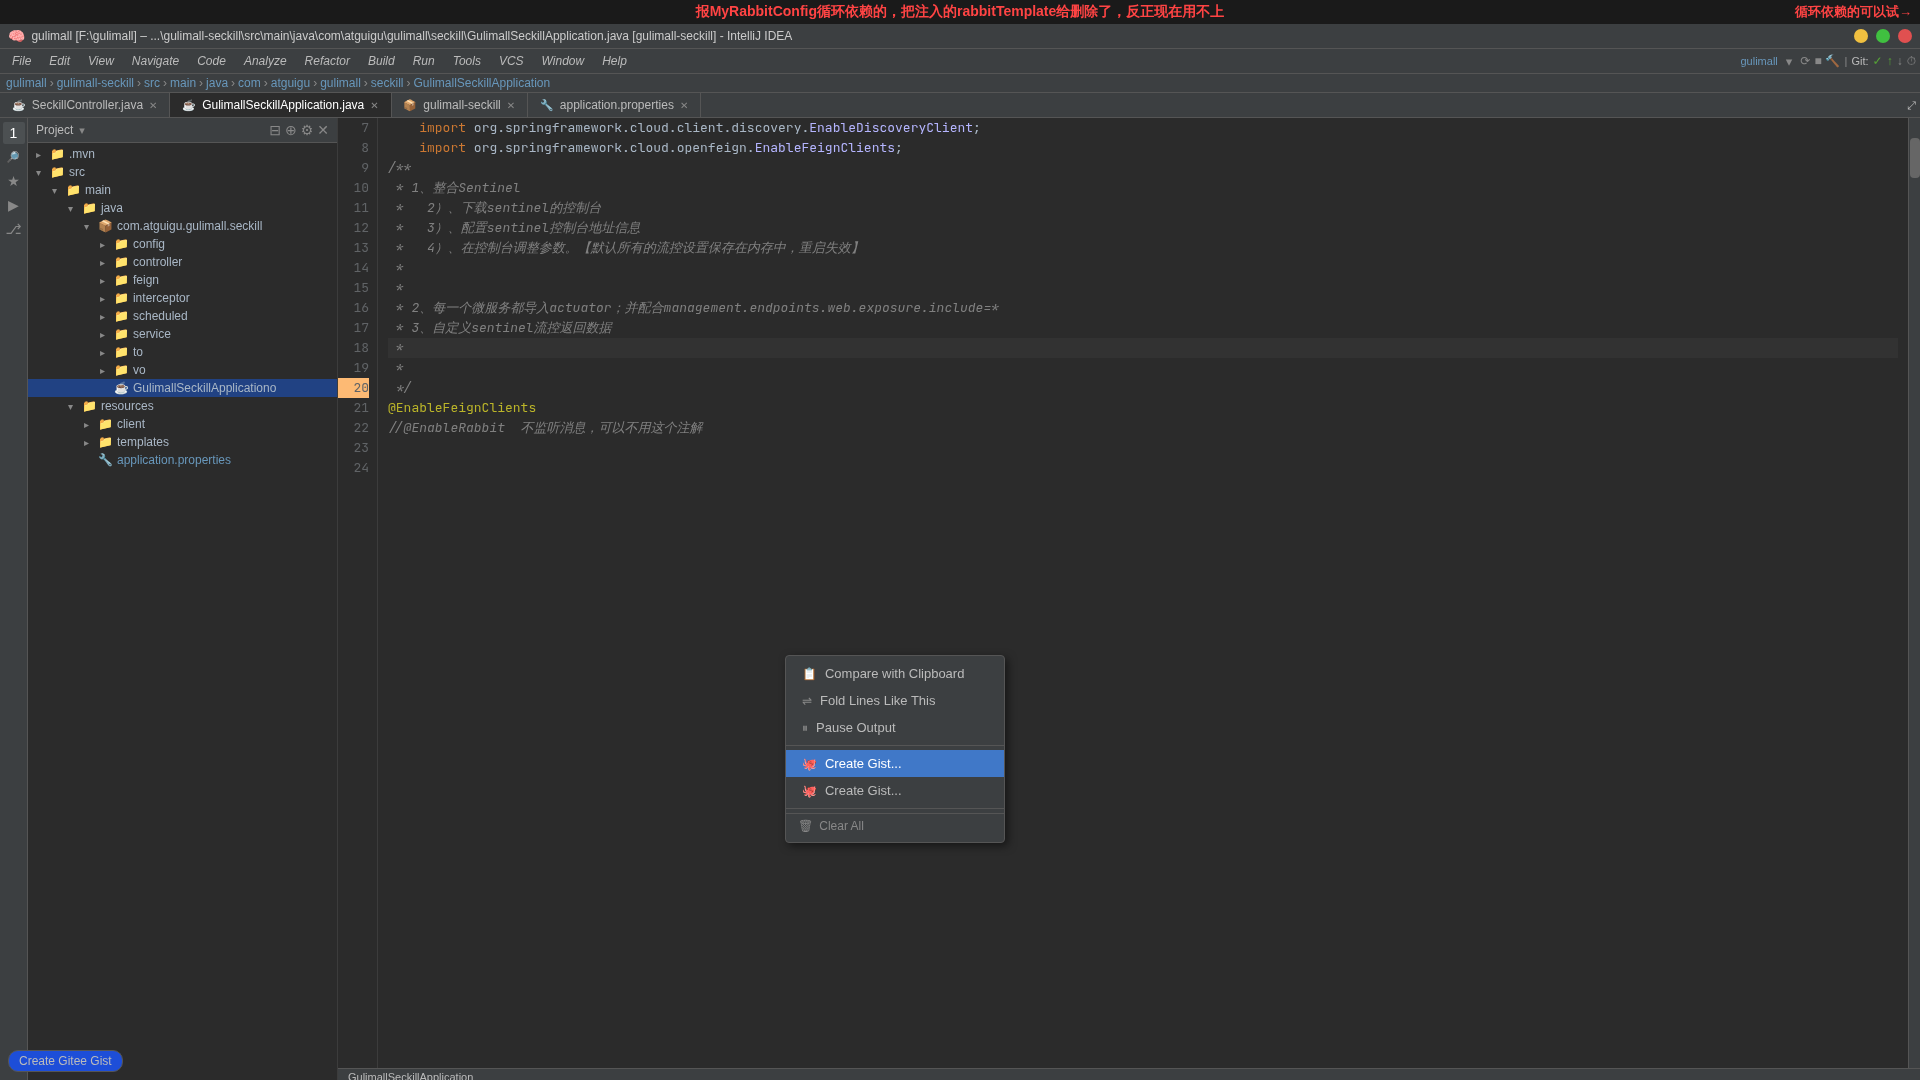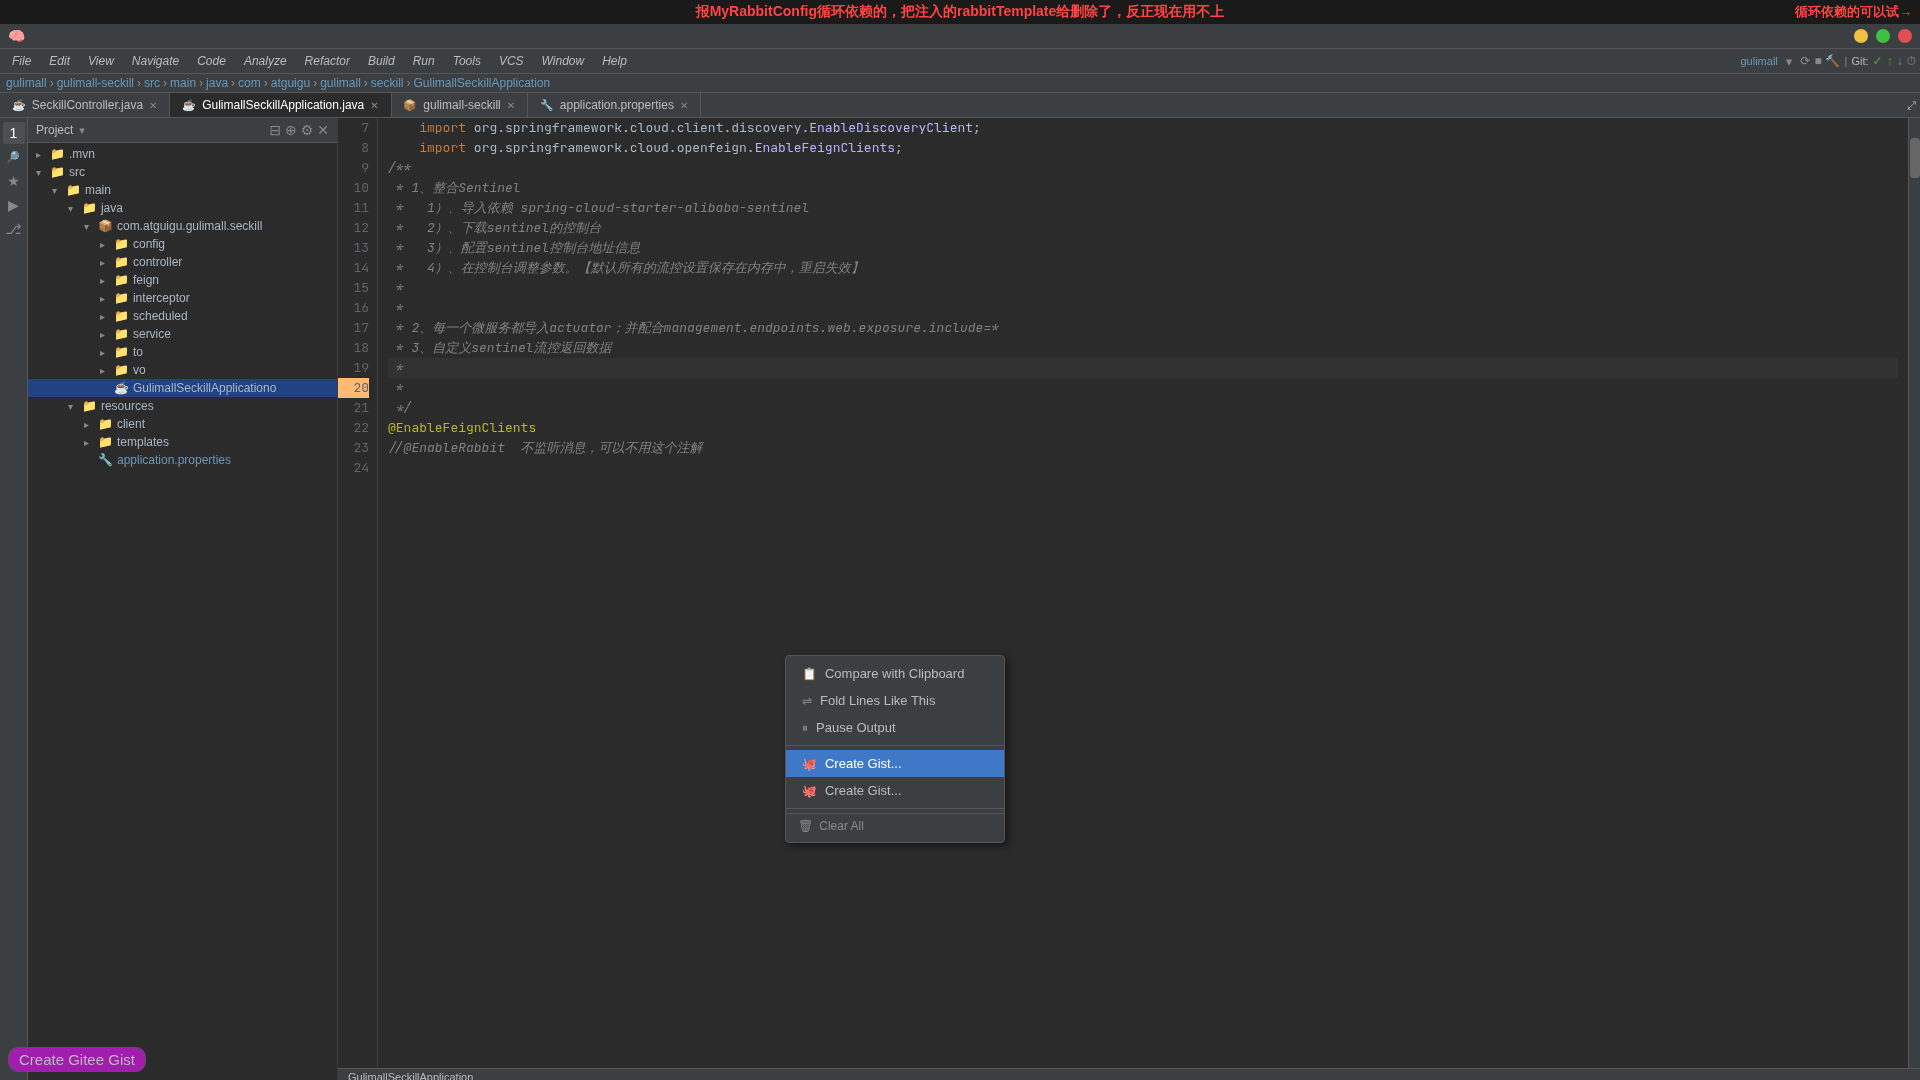--- a/index.html
+++ b/index.html
@@ -243,39 +243,40 @@
       align-items: center;
       gap: 6px;
       border-top: 1px solid #555;
     }
 
     
     .gitee-toast {
       position: absolute;
       bottom: 8px;
       left: 8px;
-      background: #a21caf;
-      color: #bbbbbb;
-      font-size: 15px;
+      background: #1d4ed8;
+      color: #bbbbbb;
+      font-size: 12px;
       padding: 3px 10px;
       border-radius: 10px;
       border: 1px solid #555;
     }
   </style>
 </head>
 <body>
 
 <div class="top-banner">
   <span>报MyRabbitConfig循环依赖的，把注入的rabbitTemplate给删除了，反正现在用不上</span>
   <span style="position:absolute;right:8px;top:3px;color:#ff4444;font-size:13px;">循环依赖的可以试→</span>
 </div>
 
 <div class="title-bar">
   <div class="title-bar-left">
     <span style="color:#6897bb;font-size:14px;">🧠</span>
+    <span style="font-size:12px;color:#ccc;">gulimall [F:\gulimall] – ...\gulimall-seckill\src\main\java\com\atguigu\gulimall\seckill\GulimallSeckillApplication.java [gulimall-seckill] - IntelliJ IDEA</span>
   </div>
   <div class="title-bar-controls">
     <div class="tb-btn" style="background:#f0c040;"></div>
     <div class="tb-btn" style="background:#40c040;"></div>
     <div class="tb-btn" style="background:#e05050;"></div>
   </div>
 </div>
 
 <div class="menu-bar">
   <span class="menu-item">File</span>
@@ -495,21 +496,20 @@
         <div>22</div>
         <div>23</div>
         <div>24</div>
       </div>
       <div class="code-content">
         <div class="code-line"><span class="kw">    import</span> <span>org.springframework.cloud.client.discovery.</span><span class="iface">EnableDiscoveryClient</span>;</div>
         <div class="code-line"><span class="kw">    import</span> <span>org.springframework.cloud.openfeign.</span><span class="iface">EnableFeignClients</span>;</div>
         <div class="code-line"></div>
         <div class="code-line"><span class="cm">/**</span></div>
         <div class="code-line"><span class="cm"> * 1、整合Sentinel</span></div>
-        <div class="code-line"><span class="cm"> *   1）、导入依赖 spring-cloud-starter-alibaba-sentinel</span></div>
         <div class="code-line"><span class="cm"> *   2）、下载sentinel的控制台</span></div>
         <div class="code-line"><span class="cm"> *   3）、配置sentinel控制台地址信息</span></div>
         <div class="code-line"><span class="cm"> *   4）、在控制台调整参数。【默认所有的流控设置保存在内存中，重启失效】</span></div>
         <div class="code-line"><span class="cm"> *</span></div>
         <div class="code-line"><span class="cm"> *</span></div>
         <div class="code-line"><span class="cm"> * 2、每一个微服务都导入actuator；并配合management.endpoints.web.exposure.include=*</span></div>
         <div class="code-line"><span class="cm"> * 3、自定义sentinel流控返回数据</span></div>
         <div class="code-line highlighted" style="background:#323232;"><span class="cm"> *</span></div>
         <div class="code-line"><span class="cm"> *</span></div>
         <div class="code-line"><span class="cm"> */</span></div>

